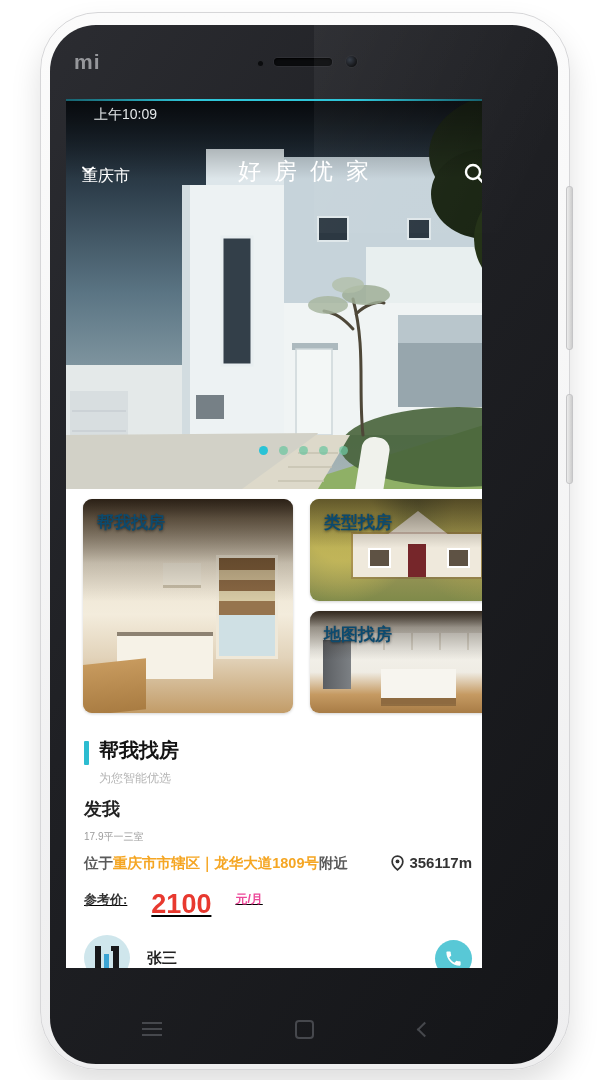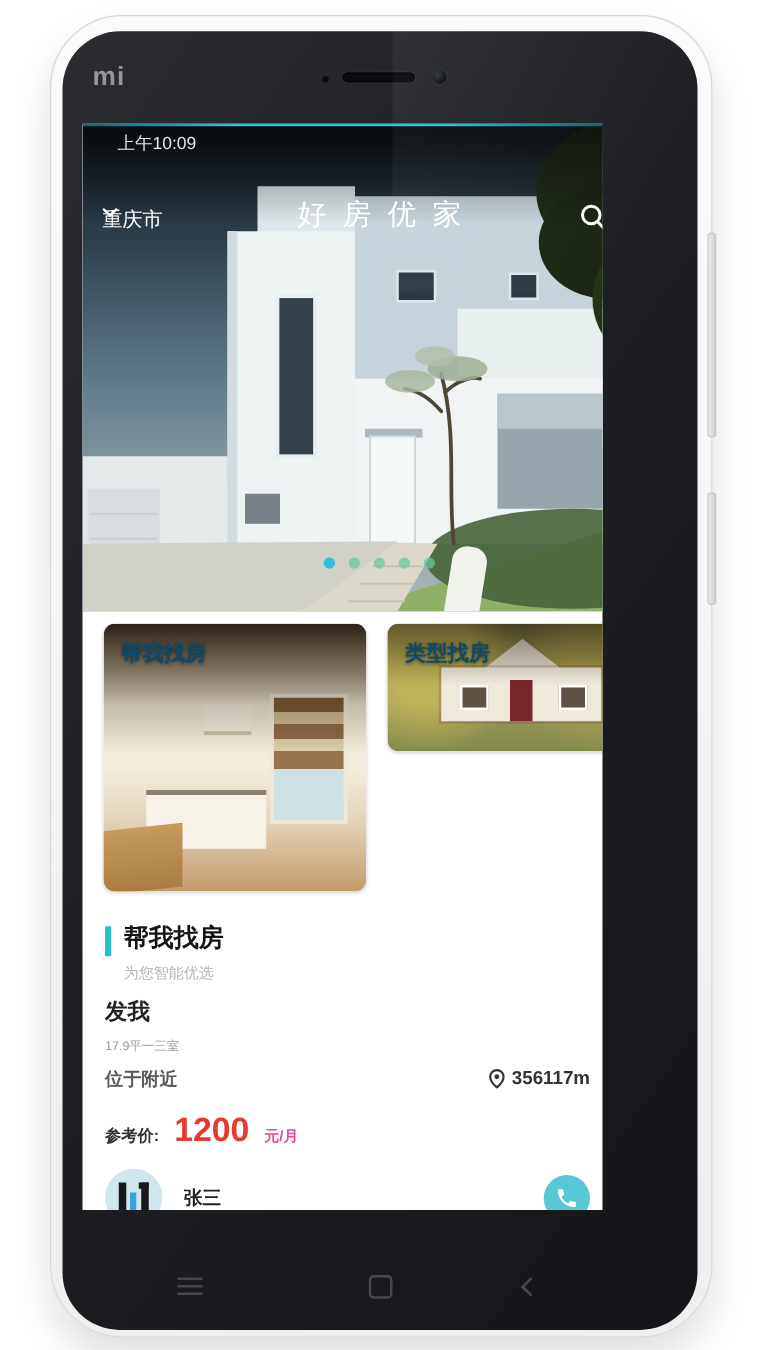--- a/index.html
+++ b/index.html
@@ -92,21 +92,21 @@
   .sec-bar{position:absolute;left:0;top:4px;width:5px;height:24px;background:var(--accent,#2cbcd0);border-radius:1px;}
   .sec-title{margin-left:15px;font-size:20px;font-weight:700;color:#141414;}
   .sec-sub{margin-left:15px;margin-top:6px;font-size:12px;color:#b5b5b5;}
 
   
   .l-name{position:absolute;top:698px;left:18px;font-size:18px;font-weight:700;color:#222;}
   .l-spec{position:absolute;top:731px;left:18px;font-size:10px;color:#9b9b9b;}
   .l-loc{position:absolute;top:755px;left:18px;right:10px;display:flex;align-items:flex-start;font-size:14.5px;color:#5a5a5a;font-weight:600;}
   .l-loc .hl{color:var(--highlight,#f5a623);}
   .l-dist{margin-left:auto;display:flex;align-items:center;gap:4px;color:#333;font-size:15px;font-weight:600;}
-  .l-price{position:absolute;top:792px;left:18px;display:flex;align-items:flex-end;gap:12px;}
+  .l-price{position:absolute;top:792px;left:18px;display:flex;align-items:flex-start;gap:24px;text-decoration:underline;}
   .p-label{font-size:13px;font-weight:700;color:#333;}
   .p-val{font-size:27px;font-weight:700;color:var(--price-red,#e8392f);line-height:1;}
   .p-unit{font-size:12px;color:#ec4899;font-weight:600;}
 
   
   .agent{position:absolute;top:836px;left:18px;right:10px;display:flex;align-items:center;}
   .avatar{width:46px;height:46px;border-radius:50%;background:#cfe6ec;position:relative;flex:0 0 auto;}
   .lg-a{position:absolute;left:11px;top:11px;width:6px;height:23px;background:#17181a;}
   .lg-b{position:absolute;left:20px;top:19px;width:5px;height:15px;background:#3ba4d4;}
   .lg-c{position:absolute;left:27px;top:11px;width:8px;height:23px;border-top:5px solid #17181a;border-right:6px solid #17181a;box-sizing:border-box;}
@@ -249,45 +249,55 @@
               <div class="img-t">
                 <div class="t-gable"></div>
                   <div class="t-house"></div>
                   <div class="t-door"></div>
                 <div class="t-w1"></div>
                   <div class="t-w2"></div>
               </div>
               <div class="shade"></div>
               <div class="clabel">类型找房</div>
             </div>
+            <div class="card card-small">
+              <div class="img-m">
+                <div class="m-cabs"></div>
+                  <div class="m-fridge"></div>
+                  <div class="m-isl"></div>
+              </div>
+              <div class="shade"></div>
+              <div class="clabel">地图找房</div>
+            </div>
           </div>
         </div>
 
         <div class="sec">
           <div class="sec-bar"></div>
           <div class="sec-title">帮我找房</div>
           <div class="sec-sub">为您智能优选</div>
         </div>
 
         <div class="l-name">发我</div>
         <div class="l-spec">17.9平一三室</div>
         <div class="l-loc">
           <span>位于</span>
+            <span class="hl">重庆市市辖区｜龙华大道1809号</span>
             <span>附近</span>
           <span class="l-dist">
             <svg width="15" height="16" viewBox="0 0 14 15">
               <path d="M7 1 C4.2 1 2 3.2 2 6 c0 3.9 5 8 5 8 s5-4.1 5-8 C12 3.2 9.8 1 7 1 z" fill="none" stroke="#333" stroke-width="1.6"></path>
               <circle cx="7" cy="6" r="1.8" fill="#333"></circle>
             </svg>
             <span>356117m</span>
           </span>
         </div>
         <div class="l-price">
           <span class="p-label">参考价:</span>
-          <span class="p-val">1200</span>
+          <span class="p-val">2100</span>
           <span class="p-unit">元/月</span>
         </div>
 
         <div class="agent">
           <div class="avatar">
             <span class="lg-a"></span>
             <span class="lg-b"></span>
             <span class="lg-c"></span>
           </div>
           <div class="agent-name">张三</div>

